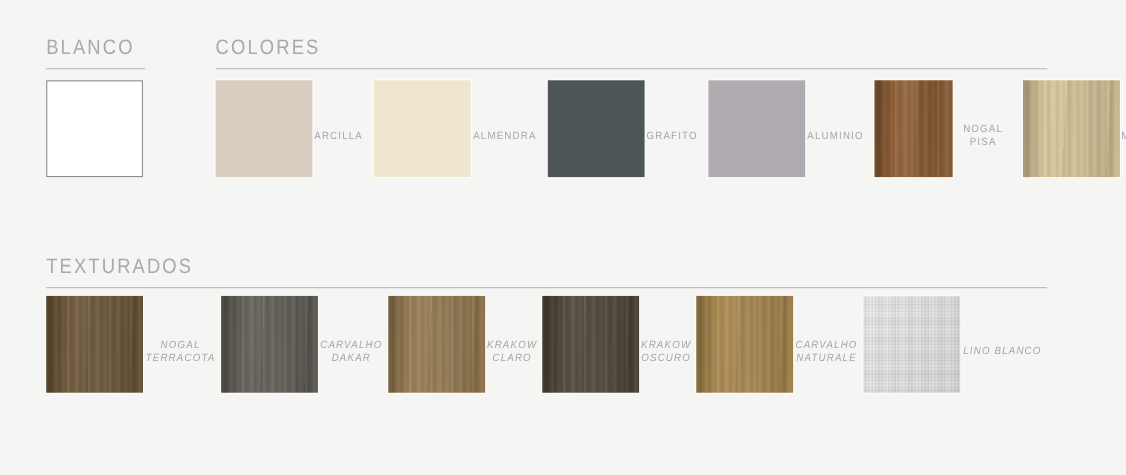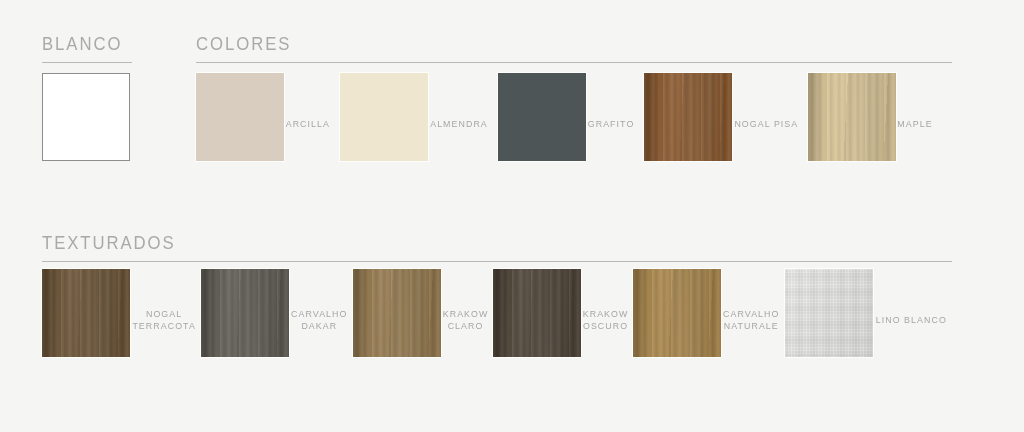--- a/index.html
+++ b/index.html
@@ -146,33 +146,37 @@
       </div>
       <div class="cell">
         <div class="swatch" style="background-color: rgb(238, 230, 206);"></div>
         <div class="label">ALMENDRA</div>
       </div>
       <div class="cell">
         <div class="swatch" style="background-color: rgb(77, 85, 87);"></div>
         <div class="label">GRAFITO</div>
       </div>
       <div class="cell">
+        <div class="swatch" style="background-color: rgb(176, 171, 176);"></div>
+        <div class="label">ALUMINIO</div>
+      </div>
+      <div class="cell">
         <div class="swatch grain" style="background-color: rgb(138, 90, 48);"></div>
         <div class="label">NOGAL PISA</div>
       </div>
       <div class="cell">
         <div class="swatch grain" style="background-color: rgb(215, 195, 150);"></div>
         <div class="label">MAPLE</div>
       </div>
     </div>
 
   <div class="section-head" style="left:42px; top:232px;">TEXTURADOS</div>
   <div class="rule" style="left:42px; top:261px; width:910px;"></div>
 
-  <div class="row" id="row-texturados" style="left:42px; top:269px; gap:3px;">
+  <div class="row" id="row-texturados" style="left:42px; top:269px; gap:3px;font-style:italic;">
       <div class="cell">
         <div class="swatch grain" style="background-color: rgb(107, 84, 55);"></div>
         <div class="label">NOGAL
 TERRACOTA</div>
       </div>
       <div class="cell">
         <div class="swatch grain" style="background-color: rgb(96, 92, 85);"></div>
         <div class="label">CARVALHO
 DAKAR</div>
       </div>

